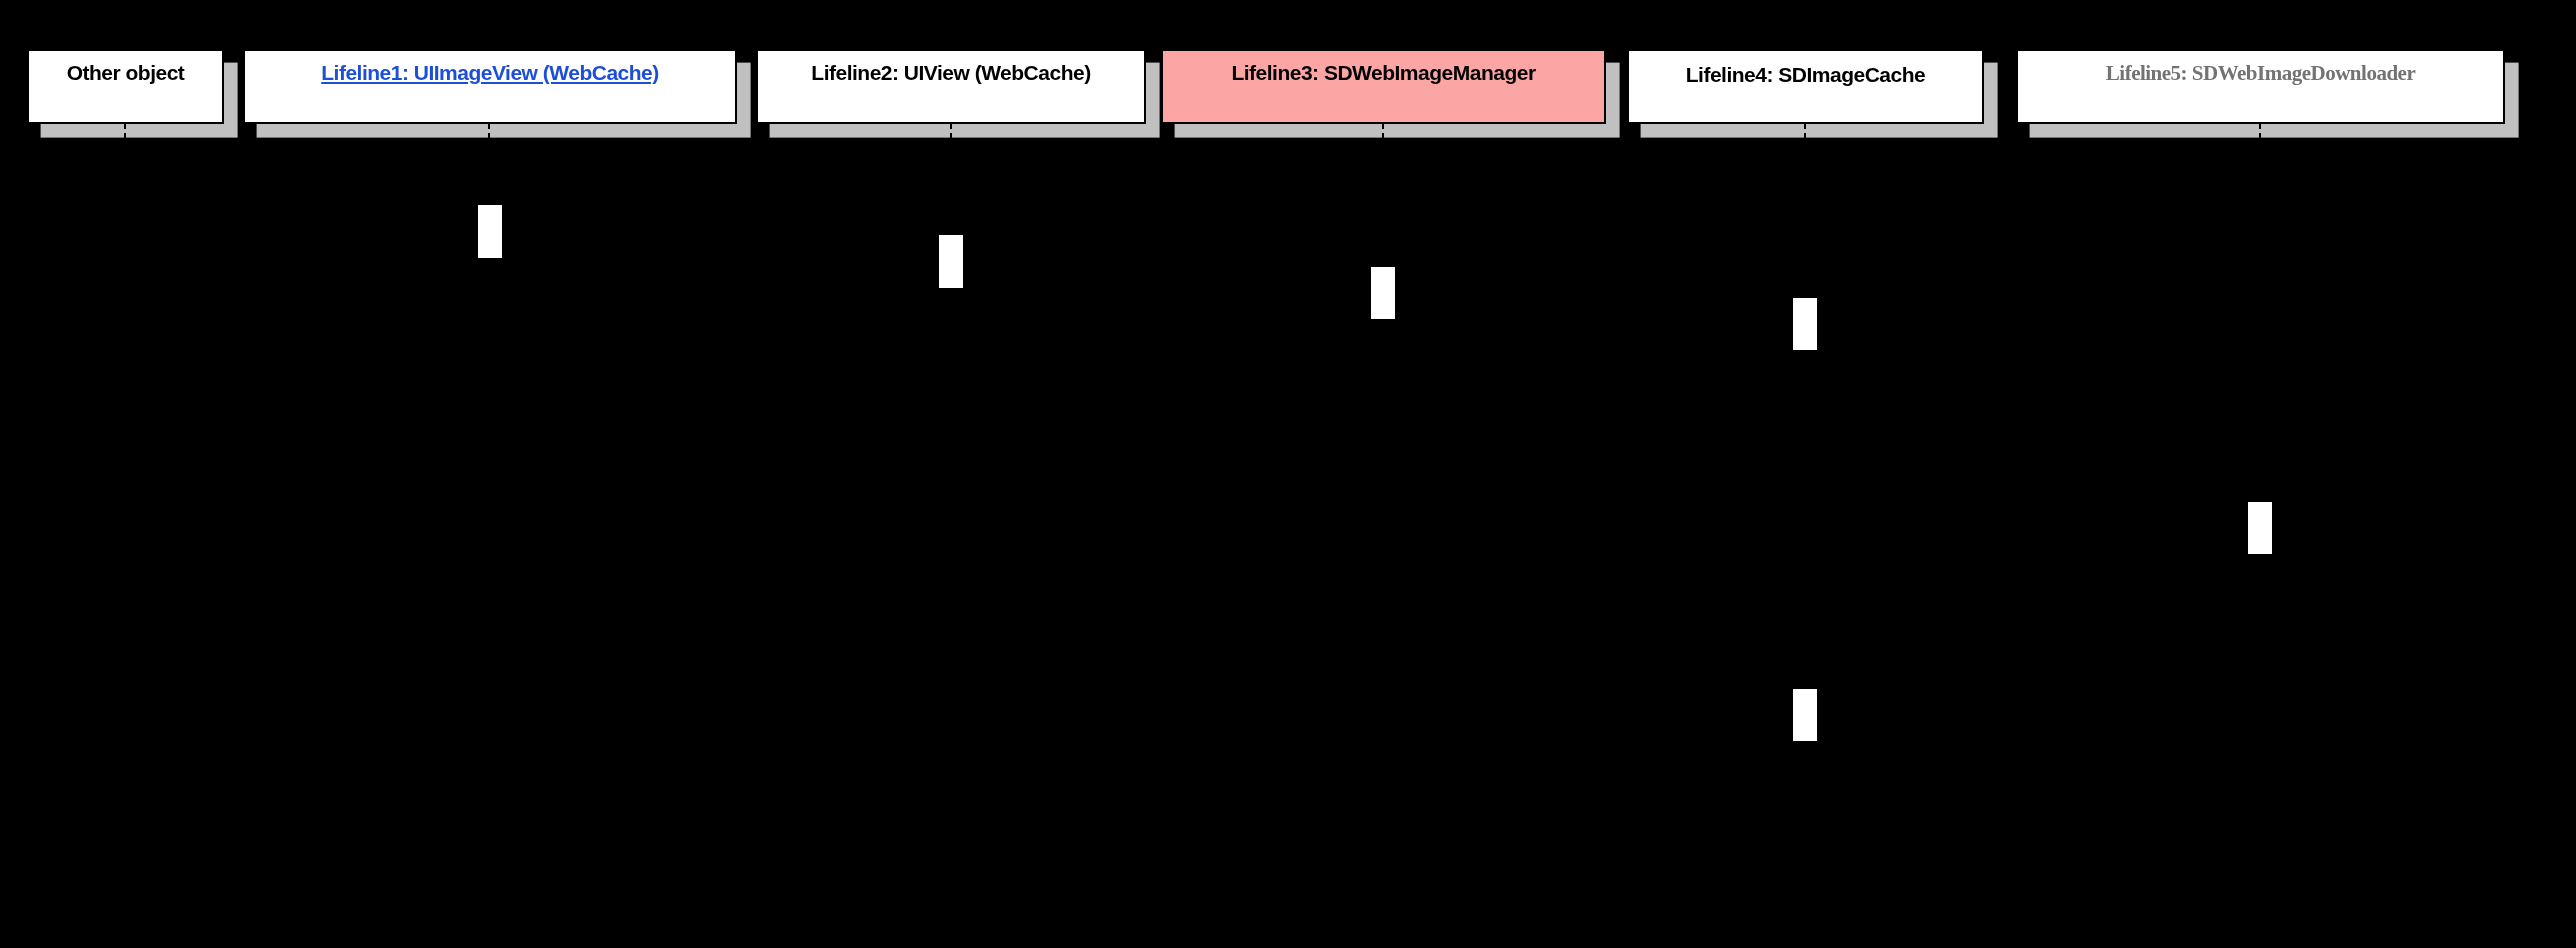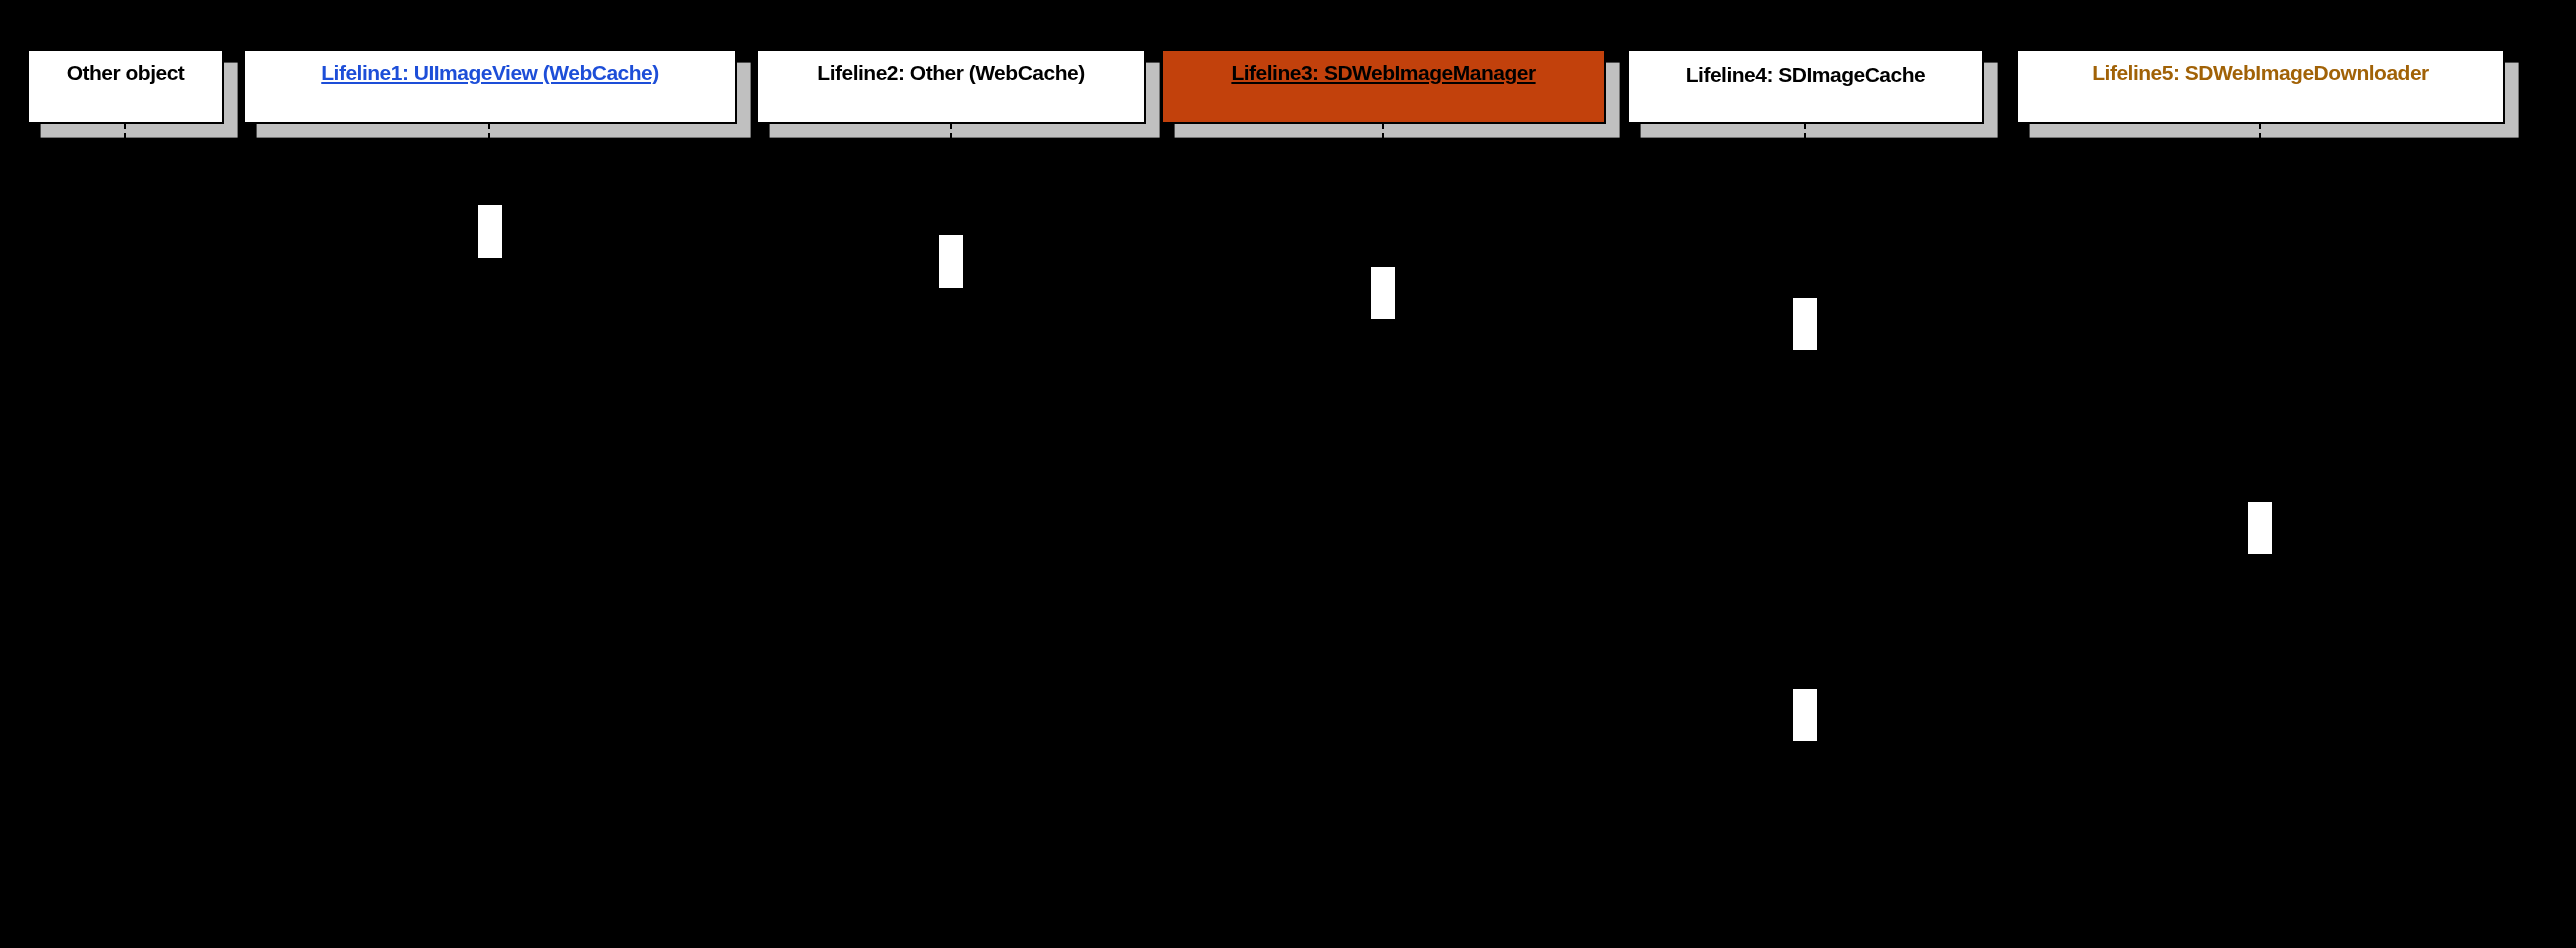--- a/index.html
+++ b/index.html
@@ -45,30 +45,30 @@
 
 <div id="canvas" style="width: 2576px; height: 949px; background: rgb(0, 0, 0); --shadow-color: #c0c0c0;">
   <div id="heads-layer">
       <div class="head" style="left: 27px; top: 49px; width: 197px; height: 75px; background: rgb(255, 255, 255); border-color: rgb(0, 0, 0); box-shadow: rgb(192, 192, 192) 13.6px 13.6px 0px 0px;">
     <span class="head-label" style="color: rgb(0, 0, 0);">Other object</span>
   </div>
       <div class="head" style="left: 243px; top: 49px; width: 494px; height: 75px; background: rgb(255, 255, 255); border-color: rgb(0, 0, 0); box-shadow: rgb(192, 192, 192) 13.6px 13.6px 0px 0px;">
     <span class="head-label" style="color: #1d4ed8; text-decoration: underline;">Lifeline1: UIImageView (WebCache)</span>
   </div>
       <div class="head" style="left: 756px; top: 49px; width: 390px; height: 75px; background: rgb(255, 255, 255); border-color: rgb(0, 0, 0); box-shadow: rgb(192, 192, 192) 13.6px 13.6px 0px 0px;">
-    <span class="head-label" style="color: rgb(0, 0, 0);">Lifeline2: Other (WebCache)</span>
+    <span class="head-label" style="color: rgb(0, 0, 0);">Lifeline2: UIView (WebCache)</span>
   </div>
-      <div class="head" style="left: 1161px; top: 49px; width: 445px; height: 75px; background: #c2410c; border-color: rgb(0, 0, 0); box-shadow: rgb(192, 192, 192) 13.6px 13.6px 0px 0px; text-decoration: underline;">
+      <div class="head" style="left: 1161px; top: 49px; width: 445px; height: 75px; background: #fca5a5; border-color: rgb(0, 0, 0); box-shadow: rgb(192, 192, 192) 13.6px 13.6px 0px 0px;">
     <span class="head-label" style="color: rgb(0, 0, 0);">Lifeline3: SDWebImageManager</span>
   </div>
       <div class="head" style="left: 1627px; top: 49px; width: 357px; height: 75px; background: rgb(255, 255, 255); border-color: rgb(0, 0, 0); box-shadow: rgb(192, 192, 192) 13.6px 13.6px 0px 0px;">
     <span class="head-label" style="color: rgb(0, 0, 0); margin-top: 12px;">Lifeline4: SDImageCache</span>
   </div>
       <div class="head" style="left: 2016px; top: 49px; width: 489px; height: 75px; background: rgb(255, 255, 255); border-color: rgb(0, 0, 0); box-shadow: rgb(192, 192, 192) 13.6px 13.6px 0px 0px;">
-    <span class="head-label" style="color: #a16207;">Lifeline5: SDWebImageDownloader</span>
+    <span class="head-label" style="color: #737373; font-family: Liberation Serif, serif;">Lifeline5: SDWebImageDownloader</span>
   </div>
     </div>
   <div id="lines-layer">
       <div class="lifeline" style="left: 124px; top: 123px; height: 800px; border-left-color: rgb(0, 0, 0);"></div>
       <div class="lifeline" style="left: 488px; top: 123px; height: 800px; border-left-color: rgb(0, 0, 0);"></div>
       <div class="lifeline" style="left: 950px; top: 123px; height: 800px; border-left-color: rgb(0, 0, 0);"></div>
       <div class="lifeline" style="left: 1382px; top: 123px; height: 800px; border-left-color: rgb(0, 0, 0);"></div>
       <div class="lifeline" style="left: 1804px; top: 123px; height: 800px; border-left-color: rgb(0, 0, 0);"></div>
       <div class="lifeline" style="left: 2259px; top: 123px; height: 800px; border-left-color: rgb(0, 0, 0);"></div>
     </div>

